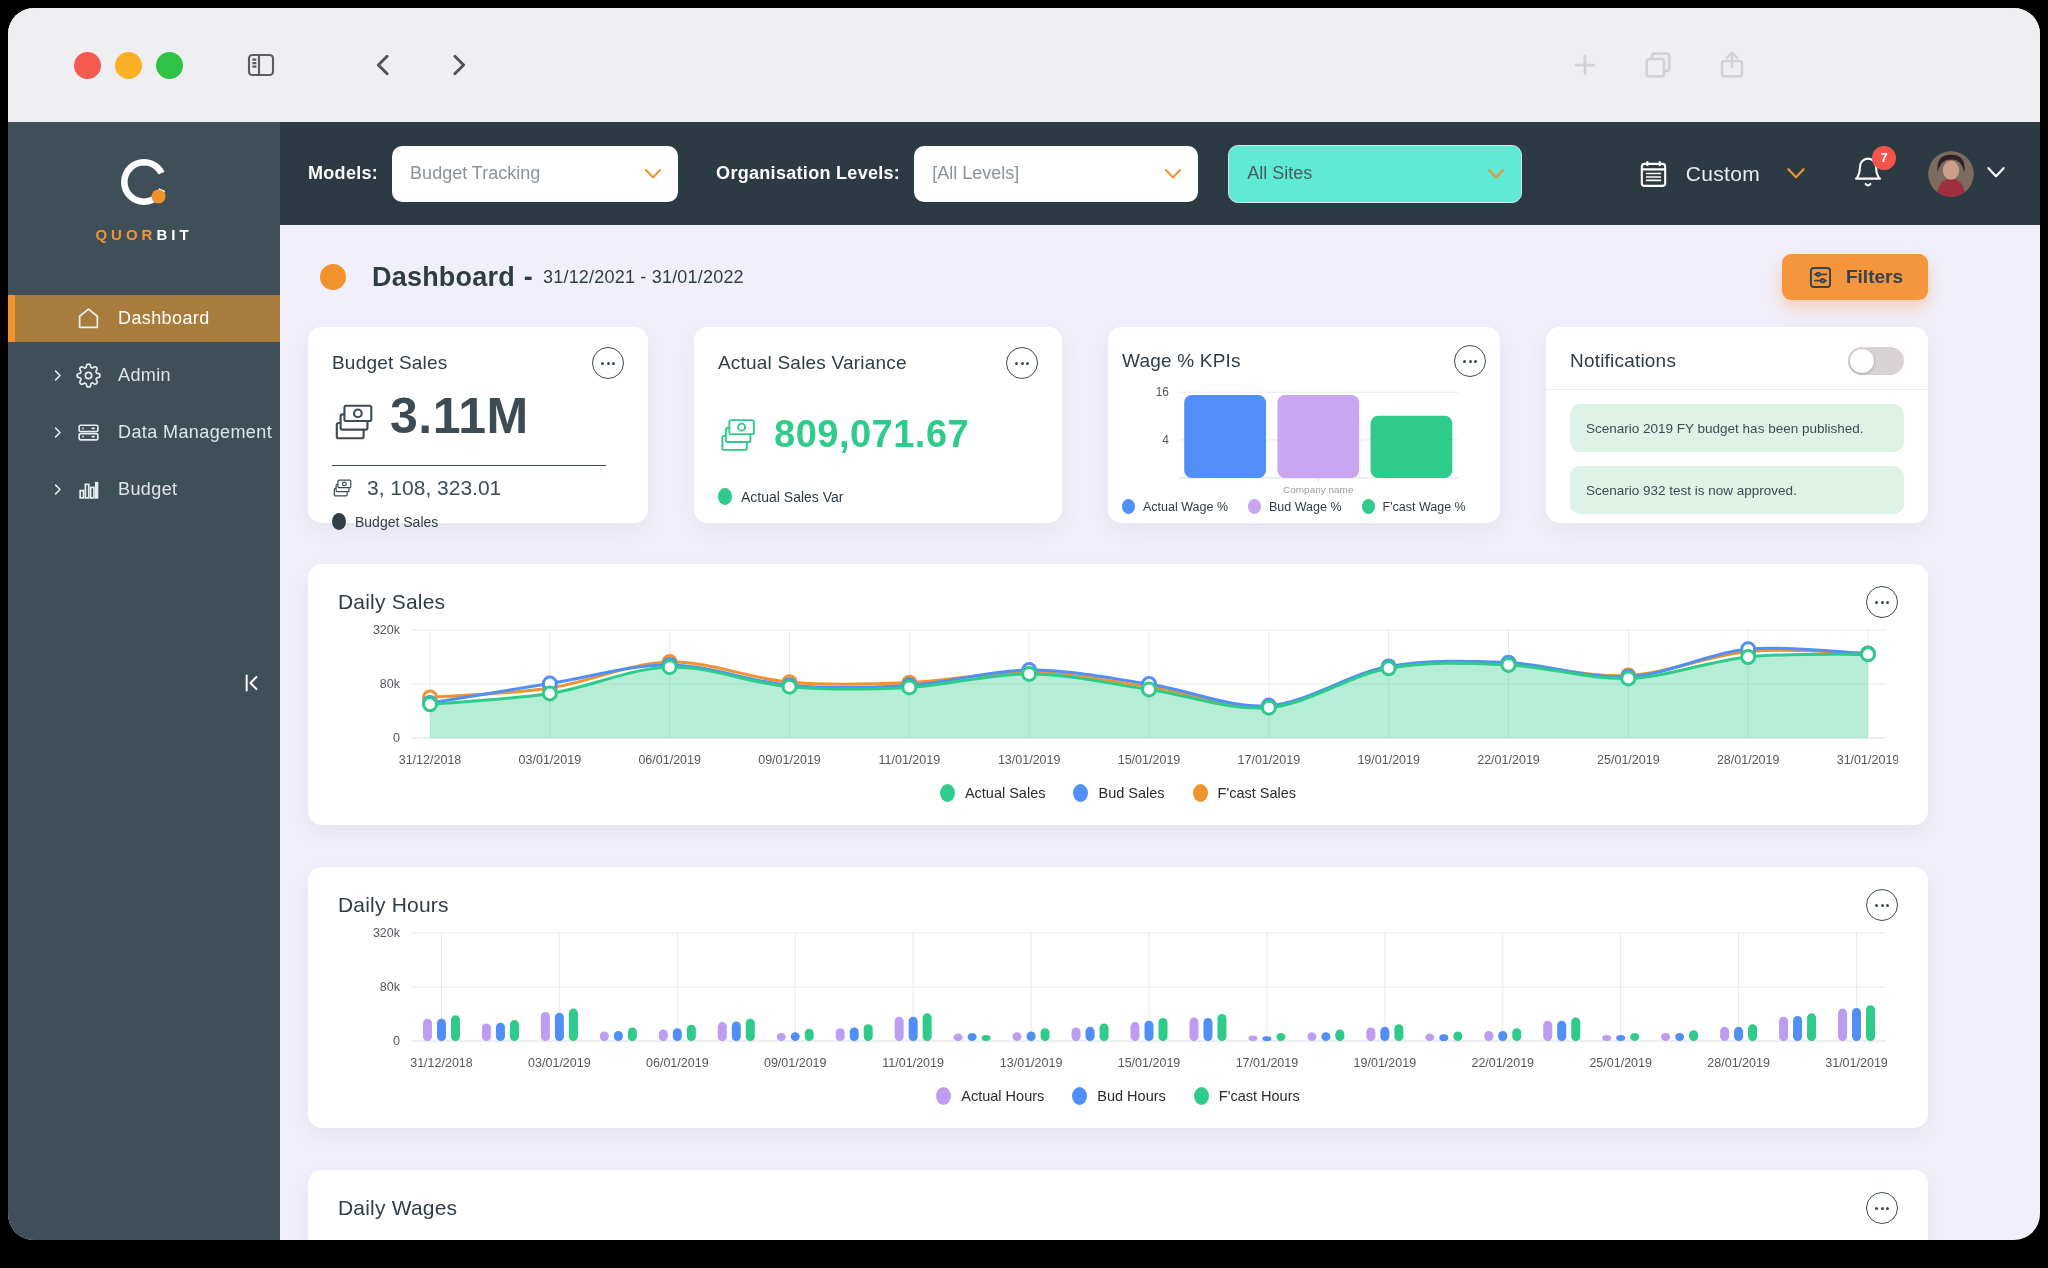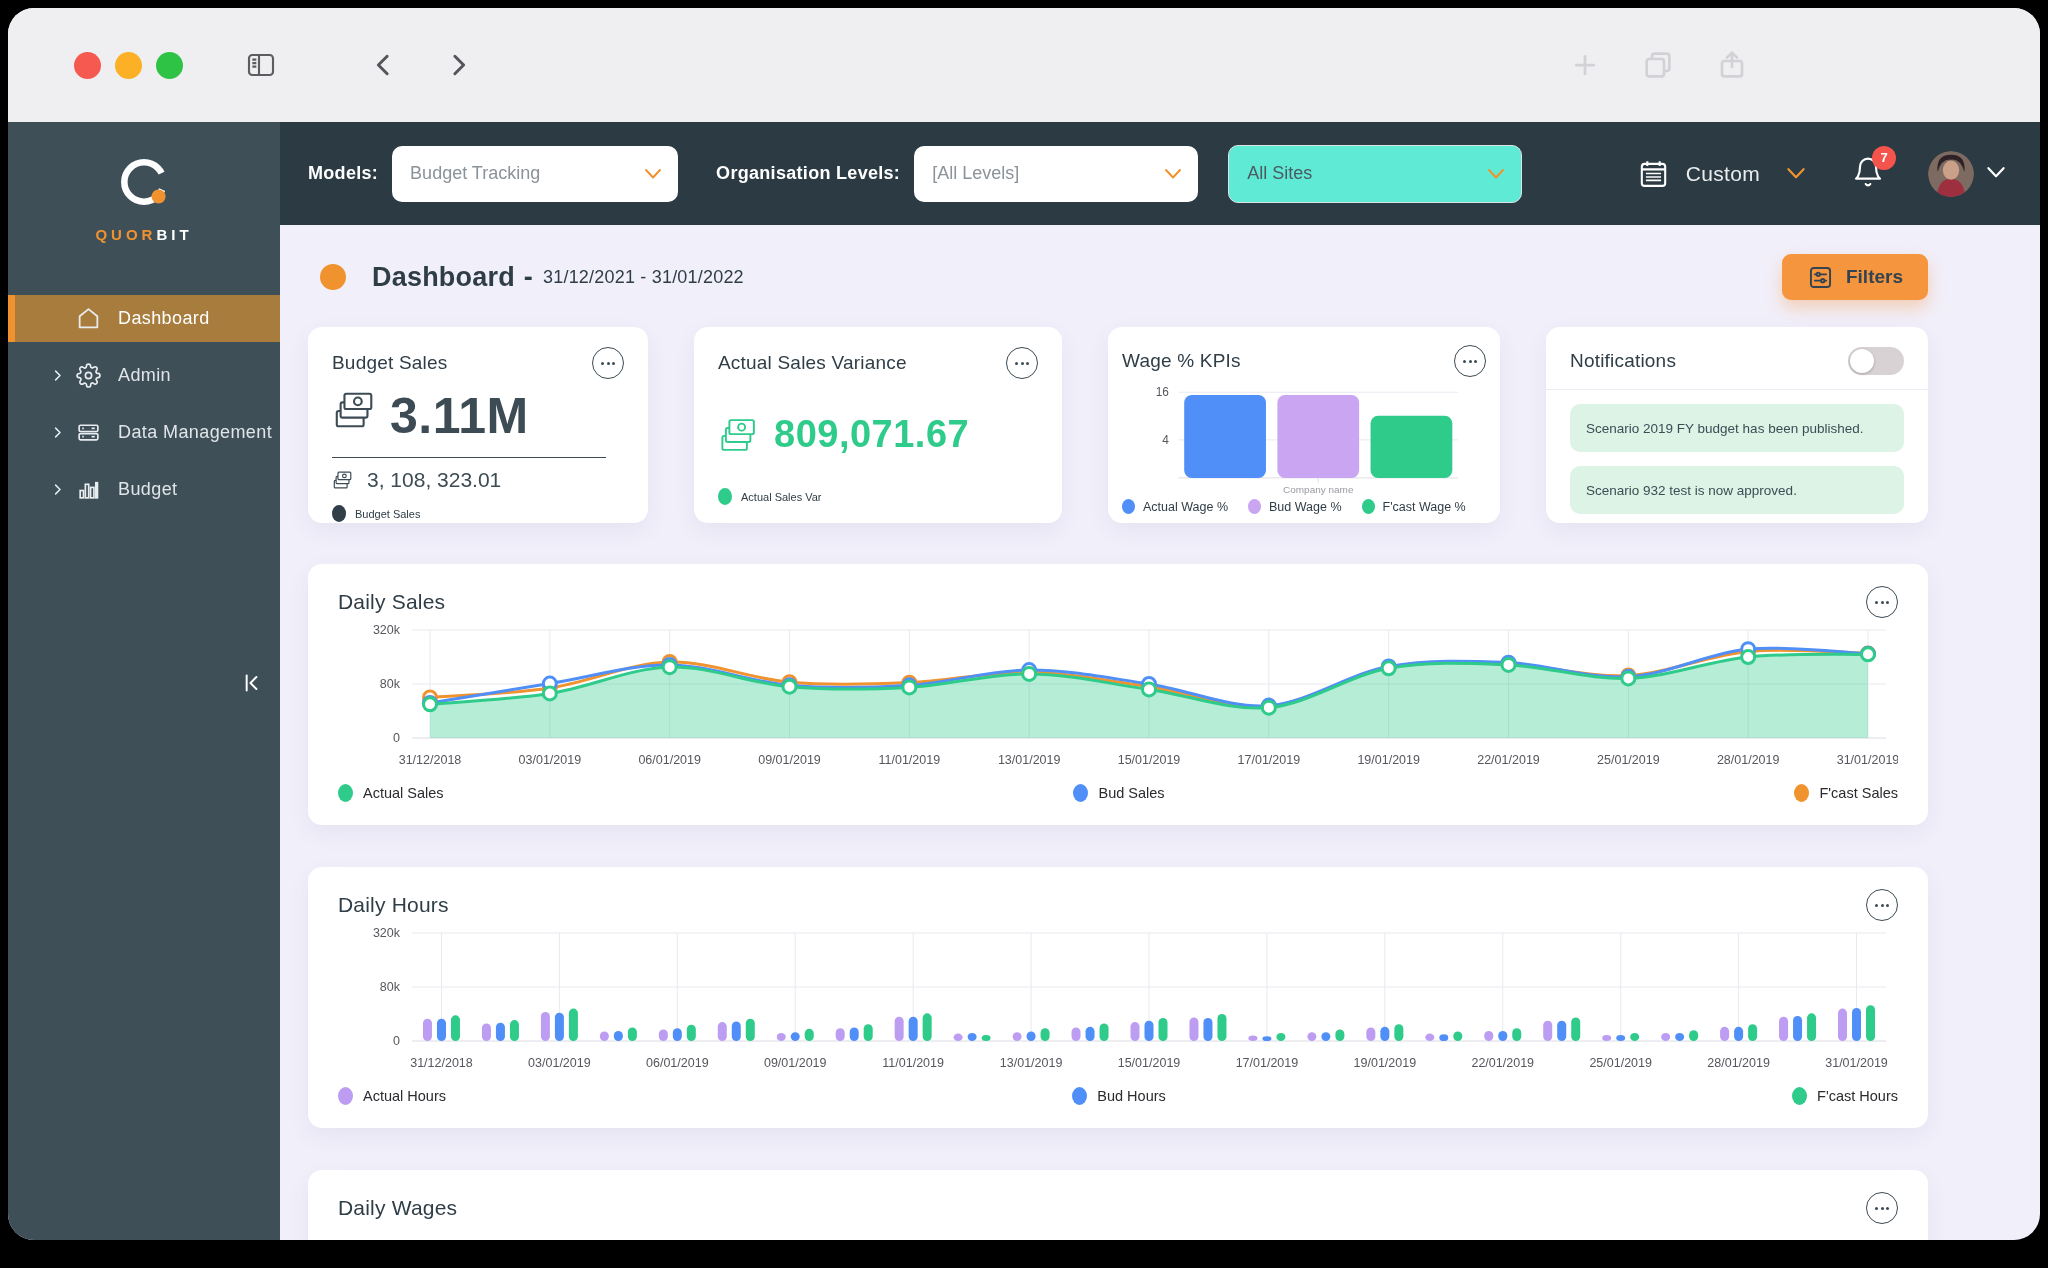--- a/index.html
+++ b/index.html
@@ -68,48 +68,48 @@
   .kpi-row{display:flex;gap:46px;margin-bottom:41px;height:196px;}
   .card{background:#fff;border-radius:14px;box-shadow:0 8px 22px rgba(80,80,130,.07);
         padding:20px 24px;box-sizing:border-box;position:relative;}
   .card-title{font-size:19px;color:#2f3d47;letter-spacing:.2px;}
   .card-head{display:flex;align-items:center;justify-content:space-between;}
   .dots-btn{width:30px;height:30px;border:1.7px solid #3c4b54;border-radius:50%;display:flex;
             align-items:center;justify-content:center;gap:2.5px;cursor:pointer;flex-shrink:0;}
   .dots-btn i{width:3px;height:3px;border-radius:50%;background:#3c4b54;}
 
   .kpi1{width:340px;} .kpi2{width:368px;} .kpi3{width:392px;} .kpi4{flex:1;}
-  .big-row{display:flex;align-items:flex-start;gap:12px;margin-top:8px;color:#3c4b54;
-           border-bottom:1.6px solid #3c4b54;padding-bottom:12px;width:94%;}
+  .big-row{display:flex;align-items:flex-end;gap:12px;margin-top:8px;color:#3c4b54;
+           border-bottom:1.6px solid #3c4b54;padding-bottom:20px;width:94%;}
   .big-val{font-size:50px;font-weight:600;letter-spacing:.5px;}
   .sub-row{display:flex;align-items:center;gap:13px;margin-top:10px;color:#3c4b54;font-size:21px;}
   .legend-mini{display:flex;align-items:center;gap:9px;margin-top:13px;}
   .legend-mini .dot{width:14px;height:17px;border-radius:50%;}
-  .legend-mini .txt{font-size:11px;color:#2f3d47;}
+  .legend-mini .txt{font-size:14px;color:#2f3d47;}
   .var-row{display:flex;align-items:center;gap:14px;margin-top:34px;color:#2ecb8b;}
   .var-val{font-size:38px;font-weight:600;letter-spacing:.5px;}
   .kpi2 .legend-mini{position:absolute;left:24px;bottom:18px;}
 
   .kpi3{padding:18px 14px;}
   .wage-legend{display:flex;gap:20px;margin-top:4px;}
   .wage-legend .legend-item{display:flex;align-items:center;gap:8px;}
   .wage-legend .legend-dot{width:13px;height:15px;border-radius:50%;}
   .wage-legend span{font-size:12.5px;color:#2f3d47;}
 
   .kpi4 .divider{height:1px;background:#eceaf2;margin:14px -24px 0 -24px;}
   .note-pill{margin-top:14px;background:#dcf3e6;border-radius:10px;height:48px;display:flex;
              align-items:center;padding:0 16px;font-size:13.5px;color:#3d4d55;}
   .toggle{width:56px;height:28px;border-radius:14px;background:#d9d2d5;position:relative;cursor:pointer;}
   .toggle .knob{position:absolute;left:2px;top:2px;width:24px;height:24px;border-radius:50%;
                 background:#fff;box-shadow:0 1px 3px rgba(0,0,0,.25);}
 
   .panel{background:#fff;border-radius:14px;box-shadow:0 8px 22px rgba(80,80,130,.07);
          padding:22px 30px;box-sizing:border-box;margin-bottom:42px;}
   .panel.h261{height:261px;}
-  .chart-legend{display:flex;justify-content:space-between;gap:54px;margin-top:6px;}
+  .chart-legend{display:flex;justify-content:center;gap:28px;margin-top:6px;}
   .chart-legend .legend-item{display:flex;align-items:center;gap:10px;}
   .chart-legend .legend-dot{width:15px;height:18px;border-radius:50%;}
   .chart-legend span{font-size:14.5px;color:#2b2b30;}
   svg.chart{display:block;width:100%;}
   text.tick{font-family:"Liberation Sans","DejaVu Sans",sans-serif;font-size:12.5px;fill:#56565e;}
   text.axl{font-family:"Liberation Sans","DejaVu Sans",sans-serif;font-size:10.5px;fill:#9a9aa2;}
 </style>
 </head>
 <body>
 

